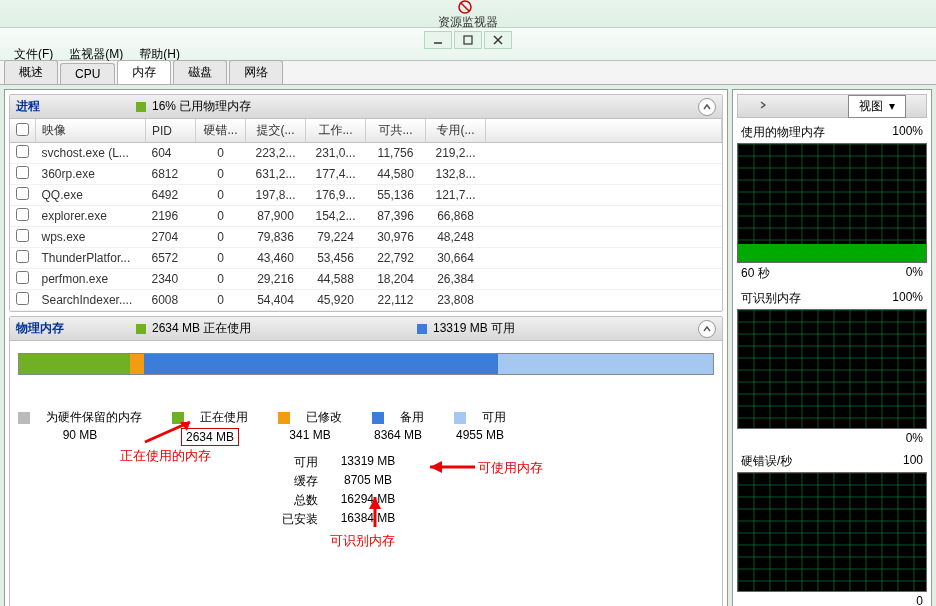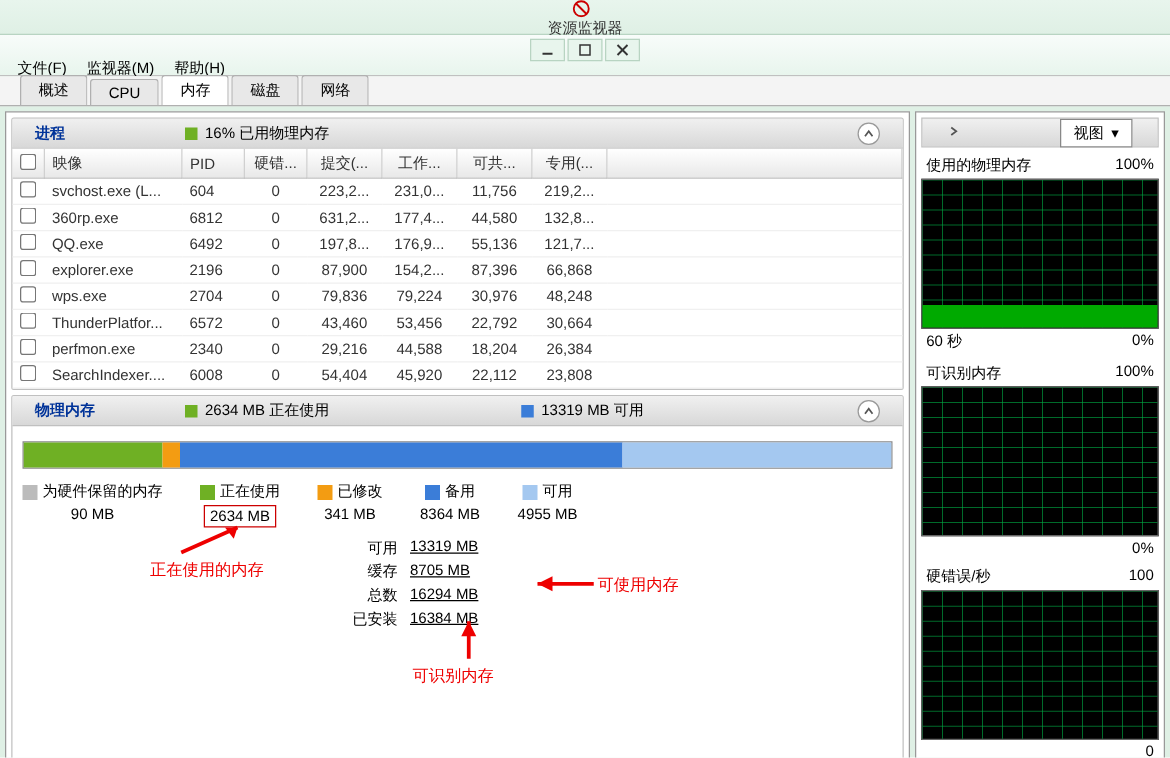--- a/index.html
+++ b/index.html
@@ -4,50 +4,50 @@
 <style>
 * { box-sizing: border-box; margin: 0; padding: 0; font-family: "Microsoft YaHei", Tahoma, sans-serif; font-size: 12px; }
 body { background: #dff0e5; width: 936px; height: 606px; overflow: hidden; }
 .titlebar { height: 28px; background: linear-gradient(#e8f5ed,#dff0e5); display: flex; align-items: center; padding: 0 4px; border-bottom: 1px solid #b8d4c2; flex-direction: column; }
 .titlebar .icon { width: 16px; height: 16px; margin-right: 6px; display:flex;align-items:center;justify-content:center;}
 .titlebar .title { flex: 1; color: #333; }
 .winbtns { display: flex; gap: 2px; }
 .winbtn { width: 28px; height: 18px; background: #e8f5ed; border: 1px solid #b8d4c2; display: flex; align-items: center; justify-content: center; cursor: pointer; }
 .menubar { height: 22px; background: linear-gradient(#f8fcfa,#e8f5ed); display: flex; align-items: flex-start; padding: 16px 6px; border-bottom: 1px solid #c0c0c0; }
 .menuitem { padding: 2px 8px; cursor: pointer; }
-.tabs { height: 24px; background: #f4f4f4; display: flex; align-items: flex-end; padding: 0 16px; border-bottom: 1px solid #b0b0b0; }
+.tabs { height: 24px; background: #f4f4f4; display: flex; align-items: flex-end; padding: 0 4px; border-bottom: 1px solid #b0b0b0; }
 .tab { padding: 3px 14px; border: 1px solid #b0b0b0; background: #e8e8e8; margin-right: 2px; cursor: pointer; border-bottom: none; border-radius: 3px 3px 0 0; }
 .tab.active { background: #fff; }
 .content { display: flex; height: calc(606px - 28px - 22px - 24px); padding: 4px; gap: 4px; }
 .maincol { flex: 1; display: flex; flex-direction: column; gap: 4px; background:#fff; border:1px solid #999; padding:4px;}
 .rightcol { width: 200px; background:#fff; border:1px solid #999; padding:4px; display:flex; flex-direction:column; gap:4px;}
 .section { border: 1px solid #c0c0c0; background: #fff; border-radius: 2px; }
-.sechdr { height: 24px; background: linear-gradient(#f0f0f0,#d8d8d8); display: flex; align-items: center; padding: 0 18px; border-bottom: 1px solid #c0c0c0; }
+.sechdr { height: 24px; background: linear-gradient(#f0f0f0,#d8d8d8); display: flex; align-items: center; padding: 0 6px; border-bottom: 1px solid #c0c0c0; }
 .sechdr .title { font-weight: bold; color: #003399; width: 120px;}
 .sechdr .meter { display:flex;align-items:center;gap:6px;flex:1;}
 .sechdr .sq { width:10px;height:10px;}
 .sechdr .collapse { width:18px;height:18px;border:1px solid #999;border-radius:50%;background:#fff;display:flex;align-items:center;justify-content:center;cursor:pointer;}
 table { width: 100%; border-collapse: collapse; }
 th { text-align: left; padding: 3px 6px; background: linear-gradient(#fff,#e8e8e8); border-right: 1px solid #d0d0d0; border-bottom: 1px solid #c0c0c0; font-weight: normal; color:#333;}
 td { padding: 2px 6px; border-bottom: 1px solid #f0f0f0; color:#333;}
 td.num, th.num { text-align: center; }
 .chk { width:18px; text-align:center;}
 .chk input { margin:0;}
 .physmem { padding: 8px;}
 .membar { height: 22px; display: flex; border: 1px solid #888; margin: 4px 0 10px 0;}
 .membar div { height: 100%; }
 .legend { display: flex; gap: 30px; margin-bottom:6px; flex-wrap:wrap;}
 .legitem { display:flex;flex-direction:column;align-items:center;gap:2px;}
-.legtop{display:flex;align-items:center;gap:4px;}
+.legtop{display:flex;align-items:center;gap:16px;margin-top:24px;}
 .legsq { width:12px;height:12px;}
 .hl { border:1px solid #c00; padding:1px 4px;}
 .annot { color:#e00; font-size:13px; position:absolute;}
 .detailrow{display:flex;gap:10px;margin:2px 0;}
 .detailrow .lbl{width:40px;text-align:right;}
-.detailrow .val{width:80px;text-align:left;text-decoration:underline;}
+.detailrow .val{width:80px;text-align:center;}
 .rightbar{height:24px;background:linear-gradient(#f0f0f0,#d8d8d8);display:flex;align-items:center;justify-content:space-between;padding:0 20px;border:1px solid #c0c0c0;}
 .viewbtn{border:1px solid #888;background:#fff;padding:2px 10px;display:flex;align-items:center;gap:6px;cursor:pointer;}
 .graph{border:1px solid #666;background:#000;position:relative;height:120px;}
 .graphlbl{display:flex;justify-content:space-between;padding:2px 4px;font-size:11px;}
 .grid{position:absolute;inset:0;}
 .ggreen{background:linear-gradient(to top,#0a0 0%,#0a0 15%,transparent 15%);}
 .arrow-red{position:absolute;}
 </style>
 </head>
 <body>

